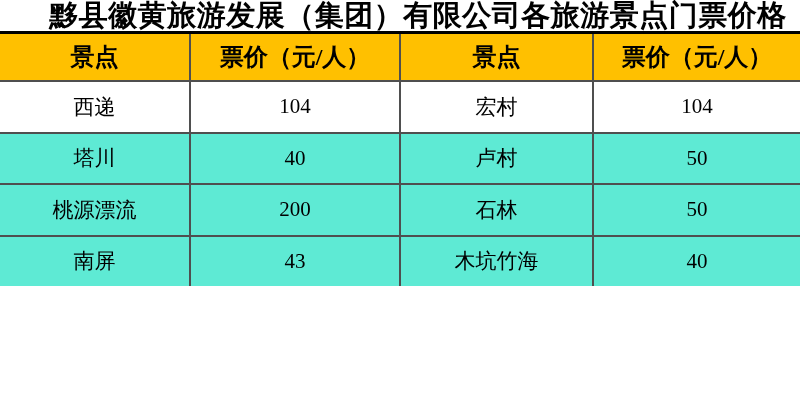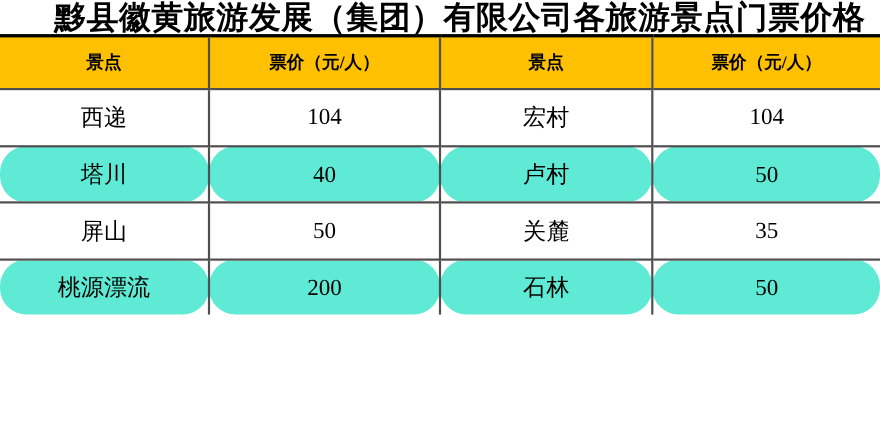--- a/index.html
+++ b/index.html
@@ -40,29 +40,28 @@
   .price-table th, .price-table td {
     text-align: center;
     vertical-align: middle;
     border: 2px solid #4f4f4f;
     padding: 0;
     overflow: hidden;
   }
   .price-table th {
     background: #FFC000;
     height: 46px;
-    font-size: 16px;
+    font-size: 24px;
     font-weight: bold;
     border-top: 3px solid #000000;
   }
   .price-table td {
     height: 49.5px;
     font-size: 21px;
     background: #ffffff;
-    border-radius: 24px;
   }
   .price-table tbody tr.alt td {
     background: #5eead4;
   }
   .price-table th:first-child, .price-table td:first-child { border-left: none; }
   .price-table th:last-child,  .price-table td:last-child  { border-right: none; }
   .price-table tbody tr:last-child td { border-bottom: none; }
 </style>
 </head>
 <body>
@@ -92,28 +91,28 @@
         <td>104</td>
         <td>宏村</td>
         <td>104</td>
       </tr>
       <tr class="alt">
         <td>塔川</td>
         <td>40</td>
         <td>卢村</td>
         <td>50</td>
       </tr>
-      <tr>
-        <td>屏山</td>
-        <td>50</td>
-        <td>关麓</td>
-        <td>35</td>
-      </tr>
       <tr class="alt">
         <td>桃源漂流</td>
         <td>200</td>
         <td>石林</td>
         <td>50</td>
+      </tr>
+      <tr class="alt">
+        <td>南屏</td>
+        <td>43</td>
+        <td>木坑竹海</td>
+        <td>40</td>
       </tr>
     </tbody>
   </table>
 
 </div>
 
 </body></html>

